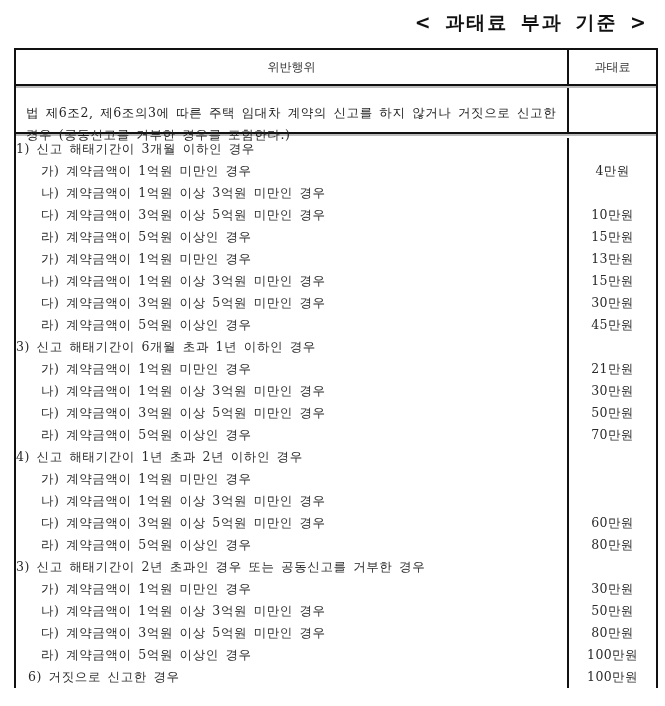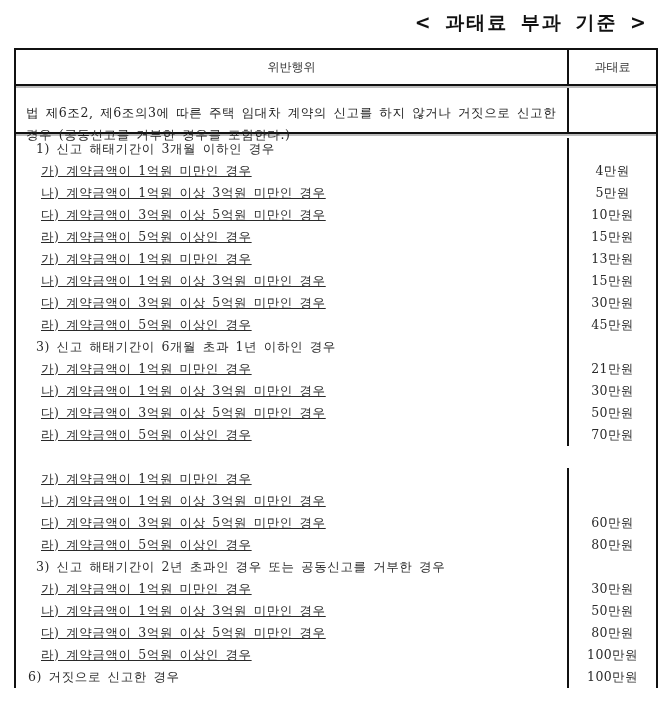--- a/index.html
+++ b/index.html
@@ -96,22 +96,22 @@
   }
   .line-row .cell-fee {
     height: 22px;
     display: flex;
     align-items: center;
     justify-content: center;
     font-size: 12.5px;
     letter-spacing: 0.4px;
     color: #2a2a2a;
   }
-  .level-1 { padding-left: 20px; }
-  .level-2 { padding-left: 25px; text-decoration: underline; }
+  .level-1 { }
+  .level-2 { padding-left: 25px; }
   .level-0 { padding-left: 12px; }
   .first-body-line {
     padding-top: 2px;
   }
 </style>
 </head>
 <body>
 
 <div class="doc-title">&lt; 과태료 부과 기준 &gt;</div>
 
@@ -131,21 +131,20 @@
     <div class="line-row first-body-line">
         <div class="cell-violation level-1">1) 신고 해태기간이 3개월 이하인 경우</div>
         <div class="cell-fee"></div>
       </div>
     <div class="line-row">
         <div class="cell-violation level-2">가) 계약금액이 1억원 미만인 경우</div>
         <div class="cell-fee">4만원</div>
       </div>
     <div class="line-row">
         <div class="cell-violation level-2">나) 계약금액이 1억원 이상 3억원 미만인 경우</div>
-        <div class="cell-fee">5만원</div>
       </div>
     <div class="line-row">
         <div class="cell-violation level-2">다) 계약금액이 3억원 이상 5억원 미만인 경우</div>
         <div class="cell-fee">10만원</div>
       </div>
     <div class="line-row">
         <div class="cell-violation level-2">라) 계약금액이 5억원 이상인 경우</div>
         <div class="cell-fee">15만원</div>
       </div>
     <div class="line-row">
@@ -178,20 +177,21 @@
       </div>
     <div class="line-row">
         <div class="cell-violation level-2">다) 계약금액이 3억원 이상 5억원 미만인 경우</div>
         <div class="cell-fee">50만원</div>
       </div>
     <div class="line-row">
         <div class="cell-violation level-2">라) 계약금액이 5억원 이상인 경우</div>
         <div class="cell-fee">70만원</div>
       </div>
     <div class="line-row">
+        <div class="cell-violation level-1">4) 신고 해태기간이 1년 초과 2년 이하인 경우</div>
         <div class="cell-fee"></div>
       </div>
     <div class="line-row">
         <div class="cell-violation level-2">가) 계약금액이 1억원 미만인 경우</div>
       </div>
     <div class="line-row">
         <div class="cell-violation level-2">나) 계약금액이 1억원 이상 3억원 미만인 경우</div>
       </div>
     <div class="line-row">
         <div class="cell-violation level-2">다) 계약금액이 3억원 이상 5억원 미만인 경우</div>

